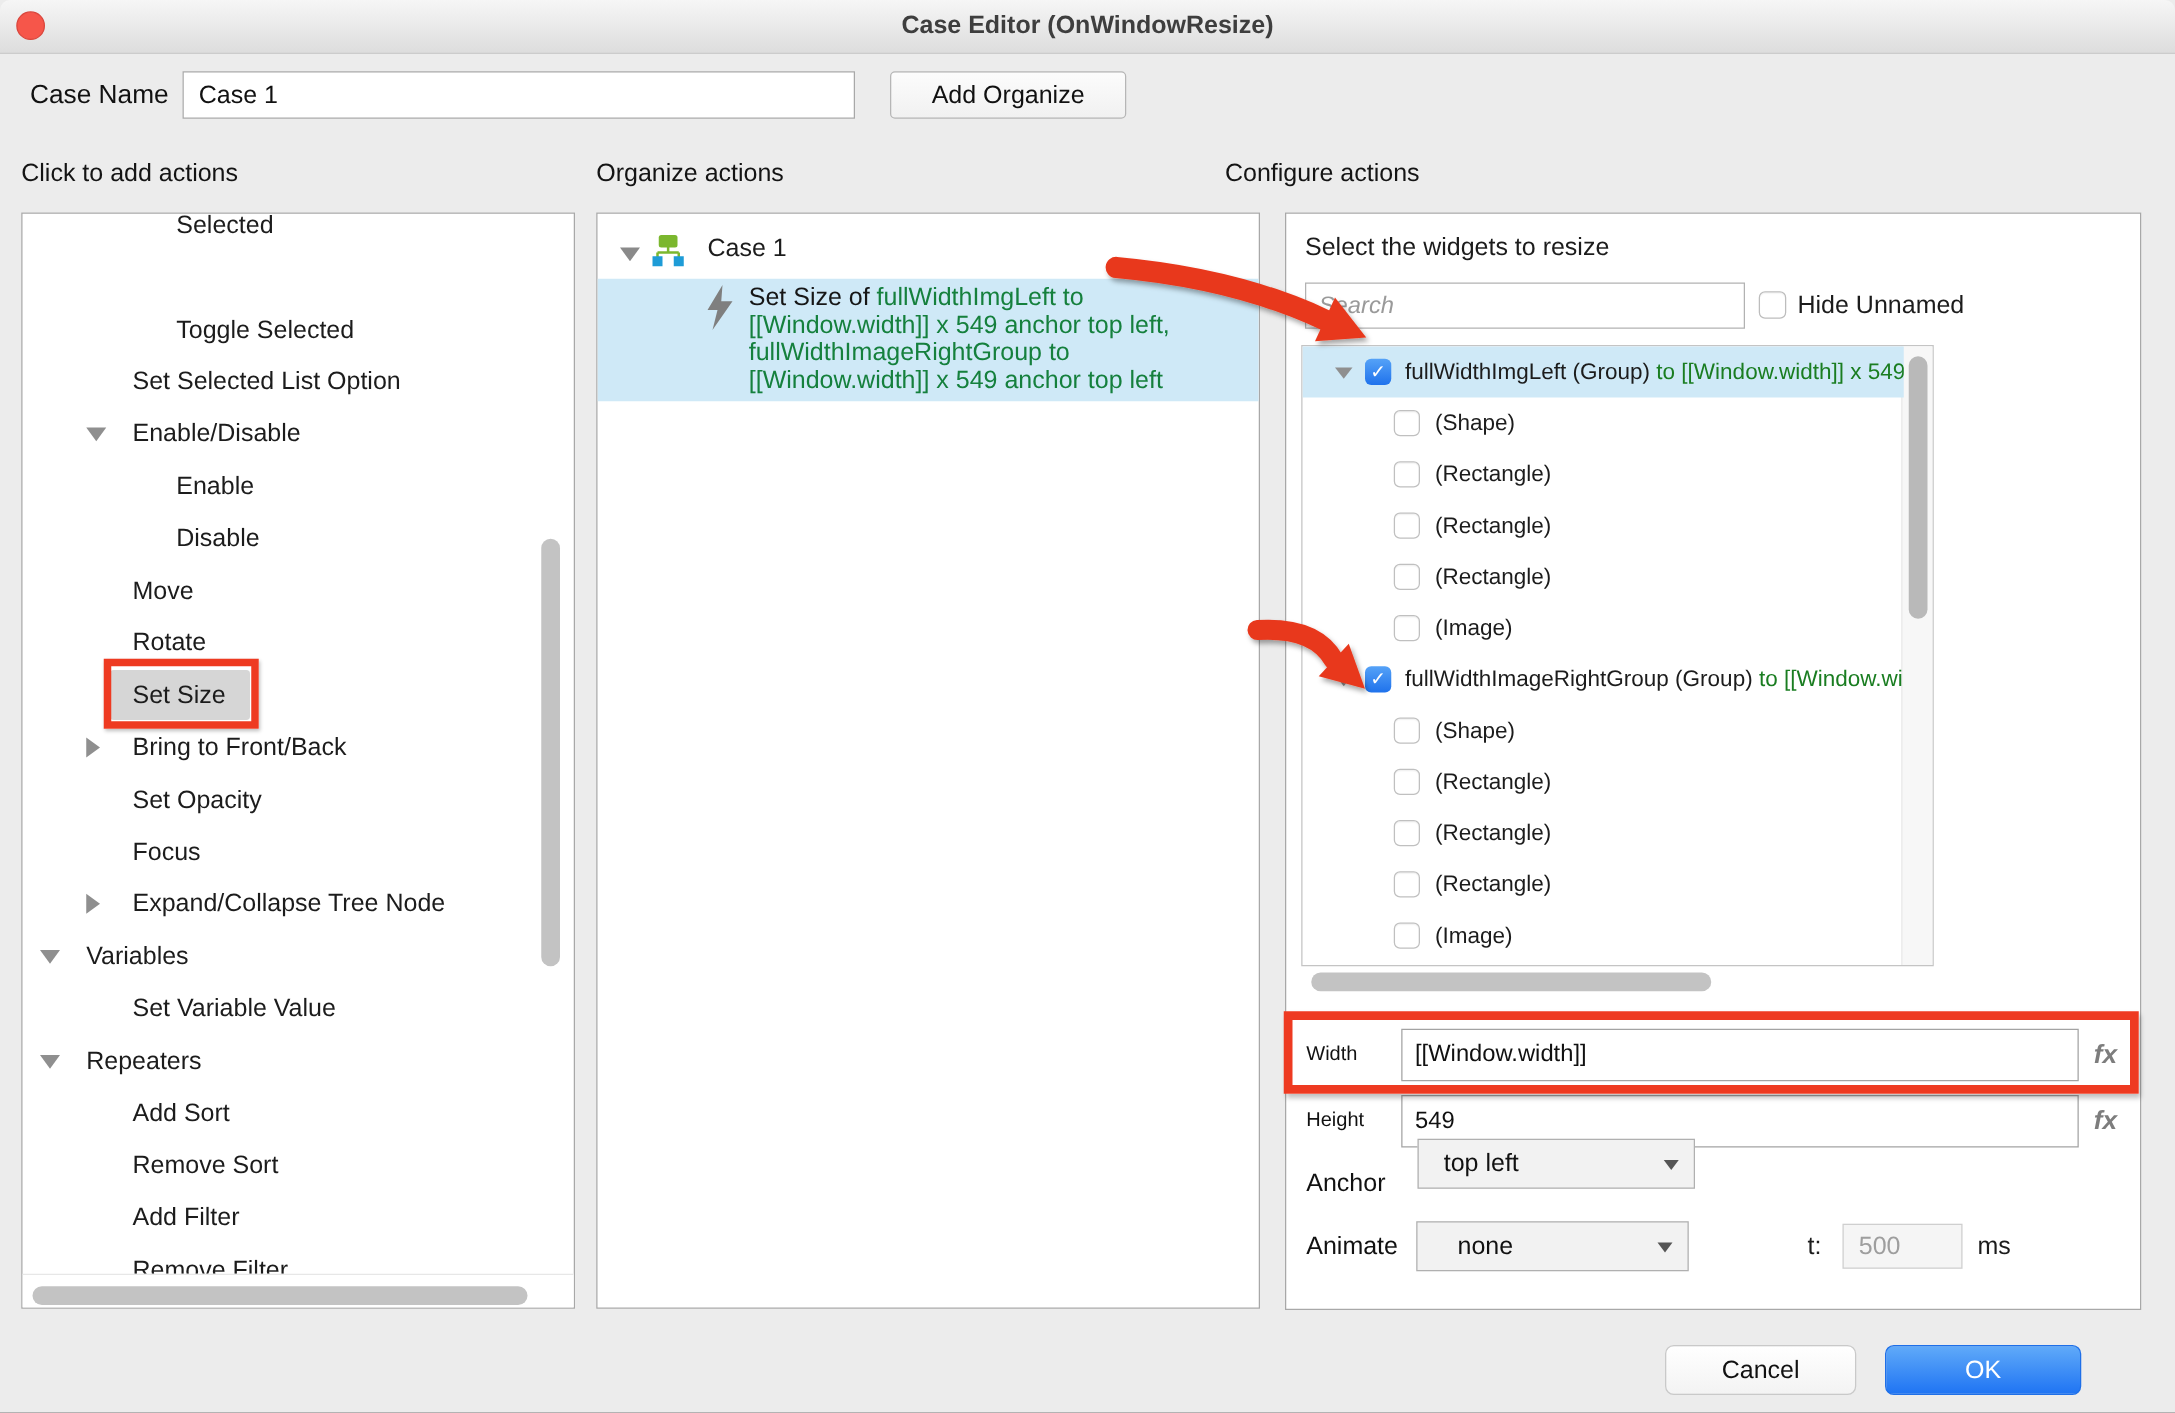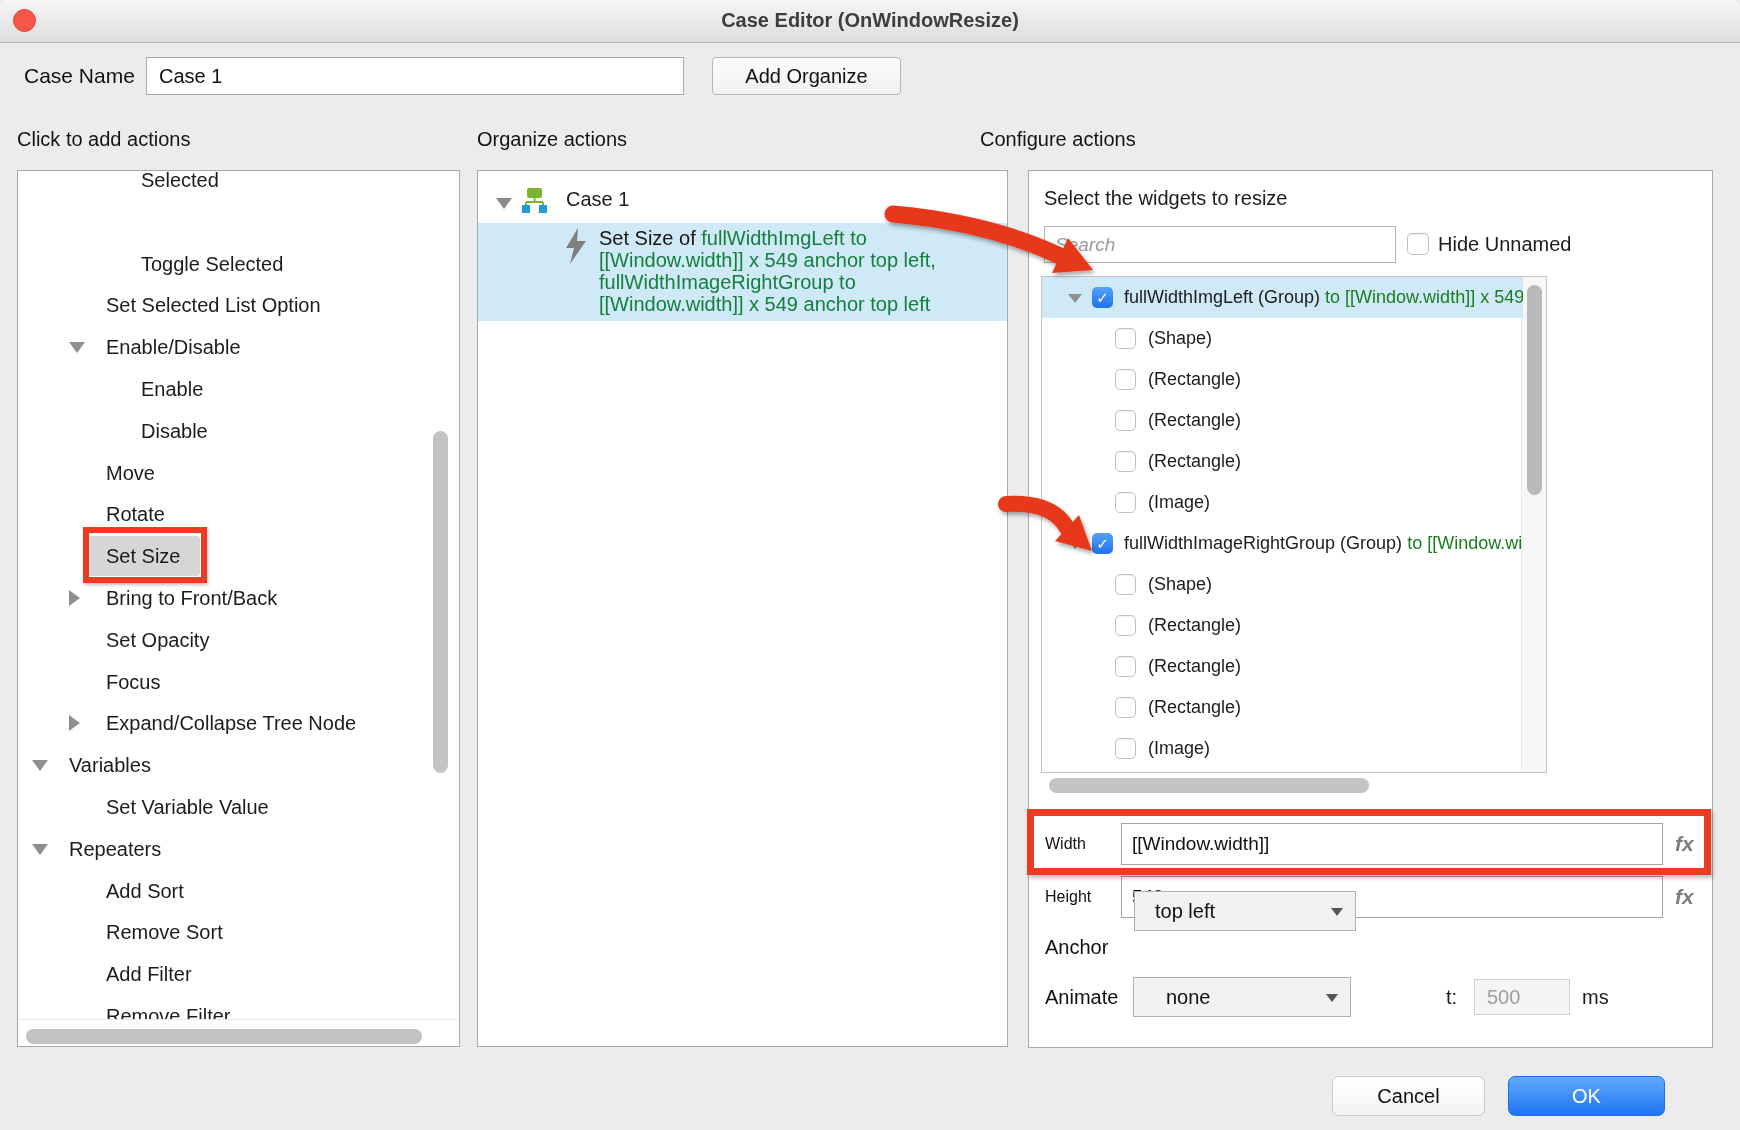--- a/index.html
+++ b/index.html
@@ -242,21 +242,21 @@
     <div class="red-box-width"></div>
     <div class="f-label" style="top:652px;line-height:42px;">Width</div>
     <input class="f-input" style="top: 652px;" type="text" value="[[Window.width]]">
     <div class="fx" style="top:652px;line-height:42px;">fx</div>
 
     <div class="f-label" style="top:705px;line-height:42px;">Height</div>
     <input class="f-input" style="top: 705px;" type="text" value="549">
     <div class="fx" style="top:705px;line-height:42px;">fx</div>
 
     <div class="f-label" style="top:756px;line-height:40px;font-size:20px;">Anchor</div>
-    <div class="dropdown" style="left:105px;top:720px;width:222px;padding-left:20px;">
+    <div class="dropdown" style="left:105px;top:740px;width:222px;padding-left:20px;">
       <span>top left</span>
       <span class="dd-arrow"></span>
     </div>
 
     <div class="f-label" style="top:806px;line-height:40px;font-size:20px;">Animate</div>
     <div class="dropdown" style="left:104px;top:806px;width:218px;padding-left:32px;">
       <span>none</span>
       <span class="dd-arrow"></span>
     </div>
     <div class="t-label">t:</div>

